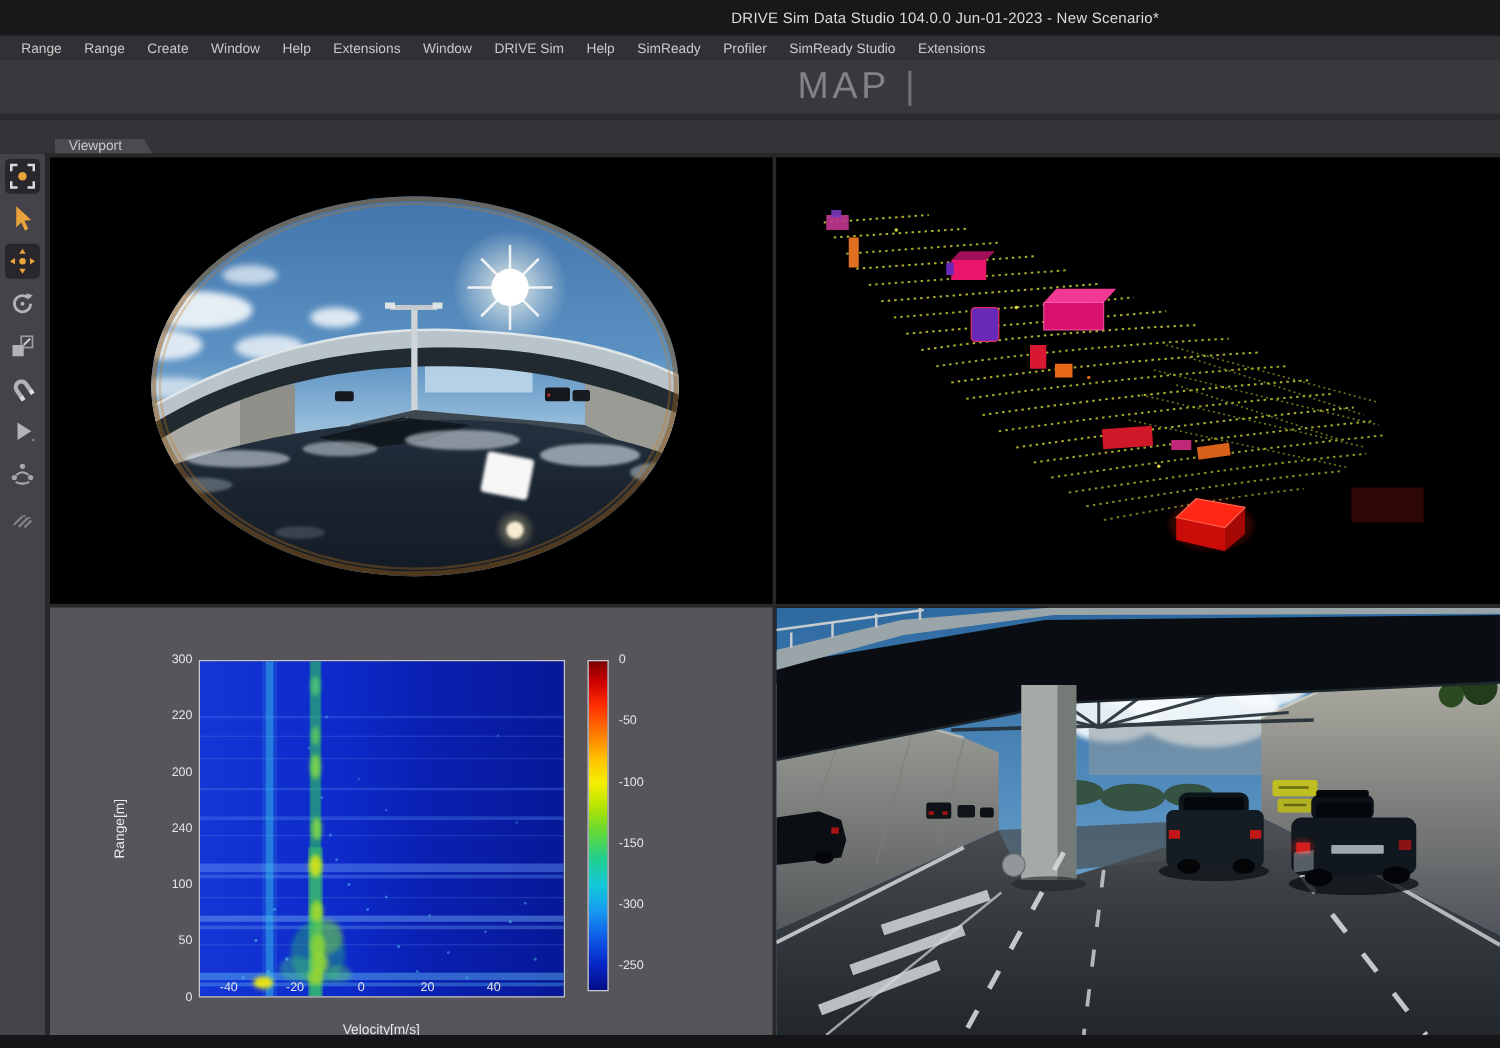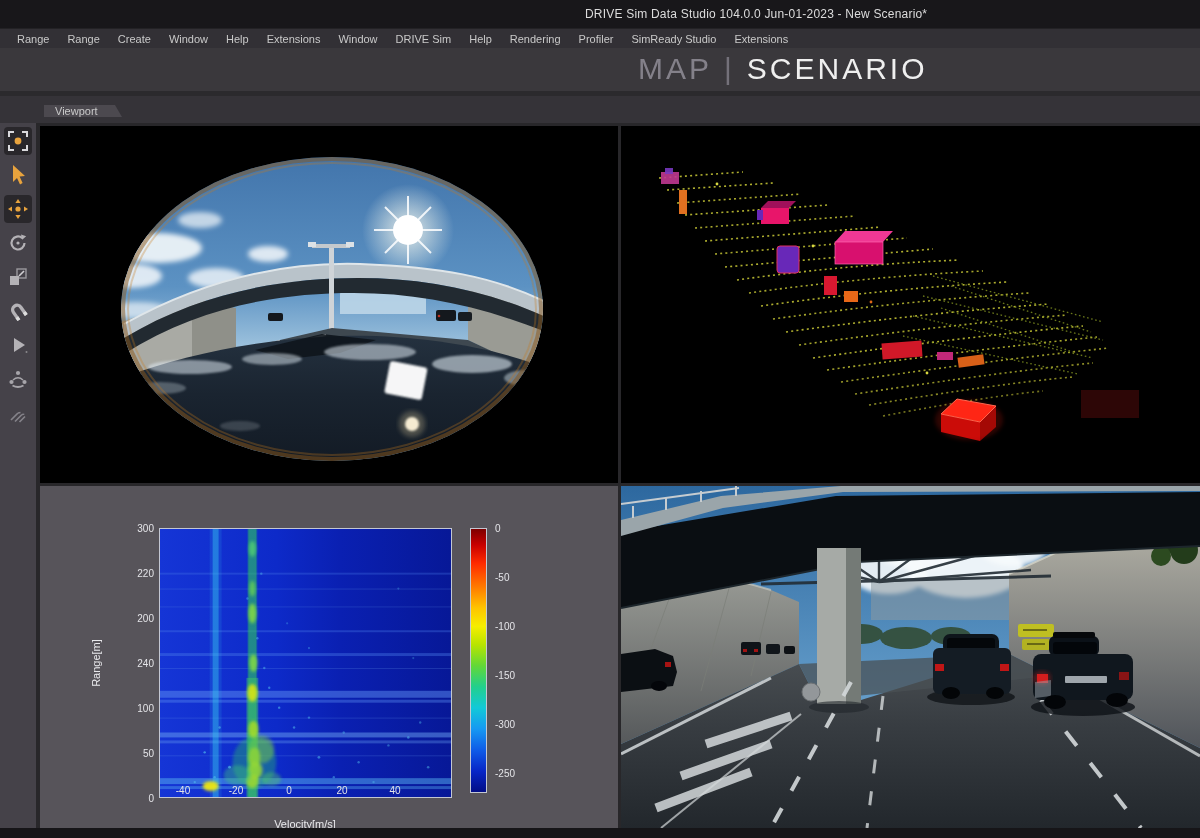--- a/index.html
+++ b/index.html
@@ -14,21 +14,21 @@
              padding-left:8px; border-top:1px solid #232225; }
   .menu-item { font-size:11px; color:#c9c9c9; padding:0 9px; white-space:nowrap; cursor:default; }
   .header { height:48px; background:#3a383c; border-bottom:5px solid #2b2a2d; position:relative; }
   .header-inner { position:absolute; left:638px; top:4px; display:flex; align-items:flex-end;
                   font-size:30px; letter-spacing:3px; white-space:nowrap; }
   .hdr-map { color:#84818a; }
   .hdr-div { color:#74717a; margin:0 12px; font-weight:200; }
   .hdr-scenario { color:#efefef; }
 
   
-  .tabbar { height:27px; background:#353338; display:flex; align-items:center; }
+  .tabbar { height:27px; background:#353338; display:flex; align-items:flex-end; }
   .tab-corner { width:36px; background:#46434a; border-right:4px solid #29282b; }
   .tab { margin-left:8px; margin-top:3px; width:78px; background:#4c494f; color:#c9c9c9;
          font-size:11px; display:flex; align-items:center; padding-left:11px;
          clip-path:polygon(0 0, calc(100% - 7px) 0, 100% 100%, 0 100%); }
 
   
   .main { display:flex; height:705px; }
   .toolbar { width:36px; background:#454249; display:flex; flex-direction:column;
              align-items:center; padding-top:4px; }
   .tool { width:28px; height:28px; margin-bottom:6px; display:flex; align-items:center;
@@ -70,31 +70,30 @@
 <div class="menubar">
   <span class="menu-item">Range</span>
   <span class="menu-item">Range</span>
   <span class="menu-item">Create</span>
   <span class="menu-item">Window</span>
   <span class="menu-item">Help</span>
   <span class="menu-item">Extensions</span>
   <span class="menu-item">Window</span>
   <span class="menu-item">DRIVE Sim</span>
   <span class="menu-item">Help</span>
-  <span class="menu-item">Rendering</span>
+  <span class="menu-item">SimReady</span>
   <span class="menu-item">Profiler</span>
   <span class="menu-item">SimReady Studio</span>
   <span class="menu-item">Extensions</span>
 </div>
 
 <div class="header">
   <div class="header-inner">
     <span class="hdr-map">MAP</span>
     <span class="hdr-div">|</span>
-    <span class="hdr-scenario">SCENARIO</span>
   </div>
 </div>
 
 <div class="tabbar">
   <div class="tab-corner"></div>
   <div class="tab">
     <span>Viewport</span>
   </div>
 </div>
 

